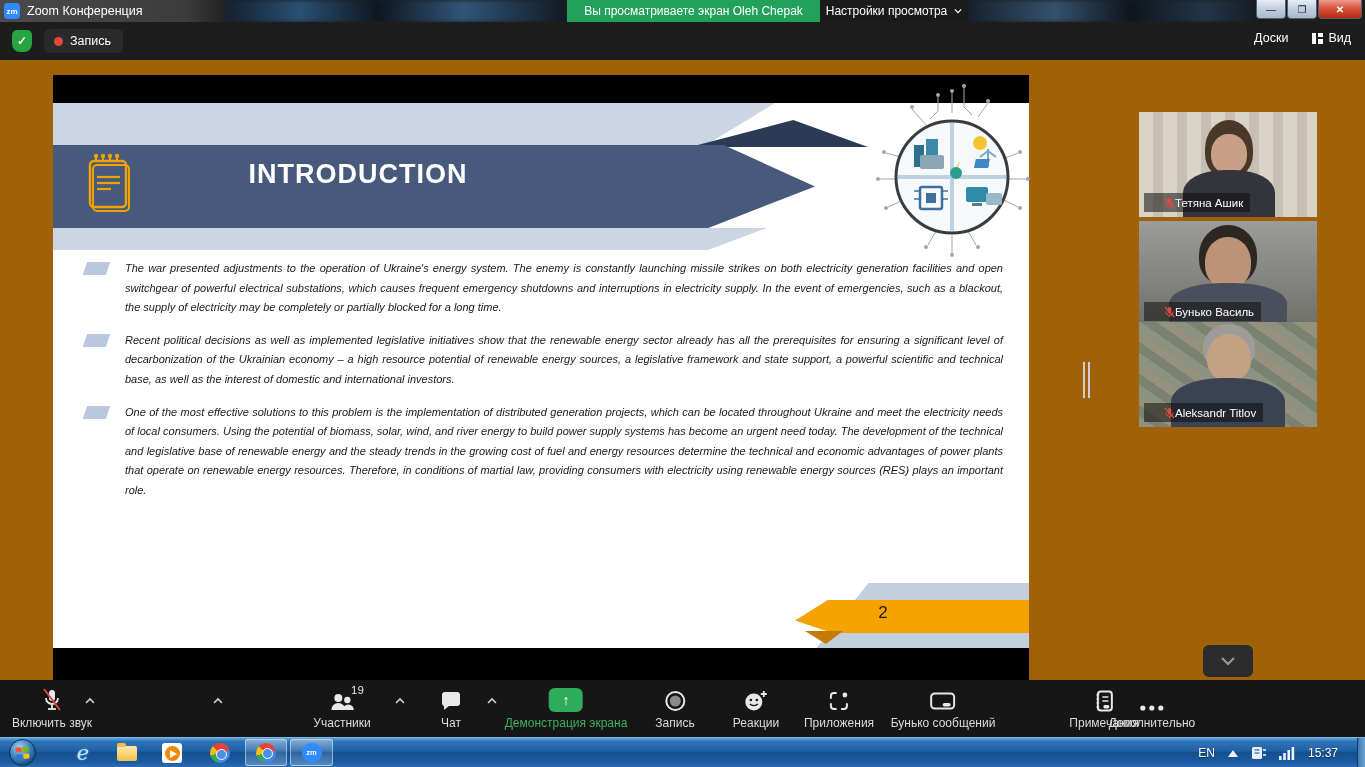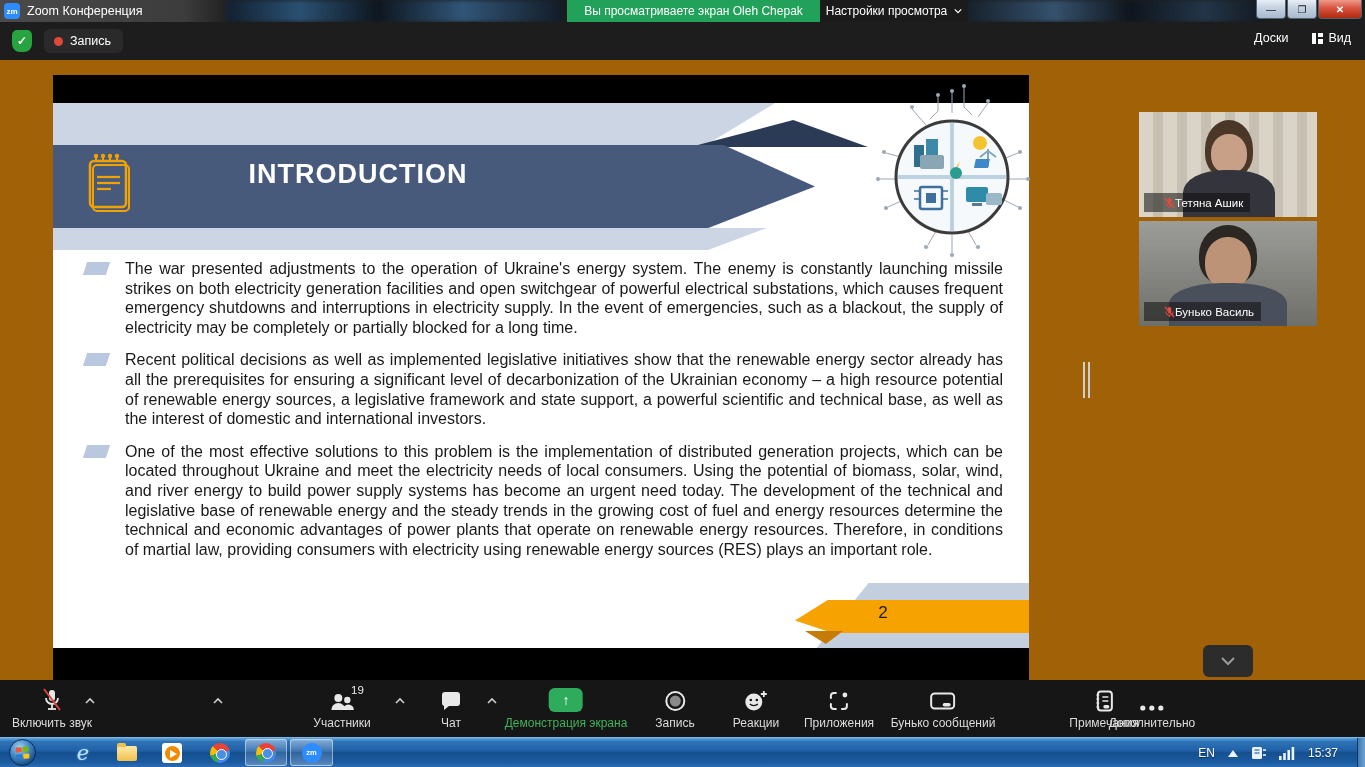--- a/index.html
+++ b/index.html
@@ -54,21 +54,21 @@
   .band-darkarrow { position:absolute; left:637px; top:45px; width:178px; height:27px; background:#2c3b55;
     clip-path:polygon(0 100%,58% 0,100% 100%); }
   .band-navy { position:absolute; left:0; top:70px; width:762px; height:83px; background:#475a7c;
     clip-path:polygon(0 0,88% 0,100% 50%,86% 100%,0 100%); }
   .band2 { position:absolute; left:0; top:153px; width:736px; height:22px; background:#cbd5e4;
     clip-path:polygon(0 0,97% 0,89% 100%,0 100%); }
   .s-title { position:absolute; left:0; top:84px; width:610px; text-align:center; color:#fff;
     font-size:27px; font-weight:bold; letter-spacing:1px; }
   .notepad { position:absolute; left:30px; top:78px; }
   .s-body { position:absolute; left:72px; top:184px; width:878px; }
-  .para { position:relative; margin-bottom:13px; font-size:16px; line-height:19.6px;
+  .para { position:relative; margin-bottom:13px; font-style:italic; font-size:11px; line-height:19.6px;
     color:#191919; text-align:justify; }
   .bullet { position:absolute; left:-40px; top:3px; width:23px; height:13px; background:#b9c8de;
     transform:skewX(-18deg); }
   .deco-band { position:absolute; left:762px; top:508px; width:214px; height:67px; background:#c3cedf;
     clip-path:polygon(25% 0,100% 0,100% 100%,0 100%); }
   .orange-arrow { position:absolute; left:742px; top:525px; width:234px; height:33px; background:#f6a200;
     clip-path:polygon(14% 0,100% 0,100% 100%,16% 100%,0 62%); }
   .orange-fold { position:absolute; left:752px; top:556px; width:38px; height:13px; background:#c47c06;
     clip-path:polygon(0 0,100% 0,55% 100%); }
   .page-num { position:absolute; left:790px; top:528px; width:80px; text-align:center;
@@ -338,20 +338,34 @@
     <div class="nametag">
       <svg width="11" height="12" viewBox="0 0 12 13">
         <rect x="4" y="1" width="4" height="7" rx="2" fill="#e04a3f"></rect>
         <path d="M2 6 a4 4 0 0 0 8 0" fill="none" stroke="#e04a3f" stroke-width="1.2"></path>
         <line x1="6" y1="10" x2="6" y2="12" stroke="#e04a3f" stroke-width="1.2"></line>
         <line x1="1" y1="1" x2="11" y2="12" stroke="#e04a3f" stroke-width="1.4"></line>
       </svg>
       <span>Бунько Василь</span>
     </div>
   </div>
+  <div class="tile v3" style="top:322px">
+    <div class="hair"></div>
+      <div class="head"></div>
+      <div class="torso"></div>
+    <div class="nametag">
+      <svg width="11" height="12" viewBox="0 0 12 13">
+        <rect x="4" y="1" width="4" height="7" rx="2" fill="#e04a3f"></rect>
+        <path d="M2 6 a4 4 0 0 0 8 0" fill="none" stroke="#e04a3f" stroke-width="1.2"></path>
+        <line x1="6" y1="10" x2="6" y2="12" stroke="#e04a3f" stroke-width="1.2"></line>
+        <line x1="1" y1="1" x2="11" y2="12" stroke="#e04a3f" stroke-width="1.4"></line>
+      </svg>
+      <span>Aleksandr Titlov</span>
+    </div>
+  </div>
   <div class="more-tiles-btn">
     <svg width="16" height="10" viewBox="0 0 16 10">
       <polyline points="2,2 8,8 14,2" fill="none" stroke="#9a9a9a" stroke-width="2"></polyline>
     </svg>
   </div>
 
   <div class="zoombar">
 
     <div class="tbi" style="left:52px">
       <div class="ic">

